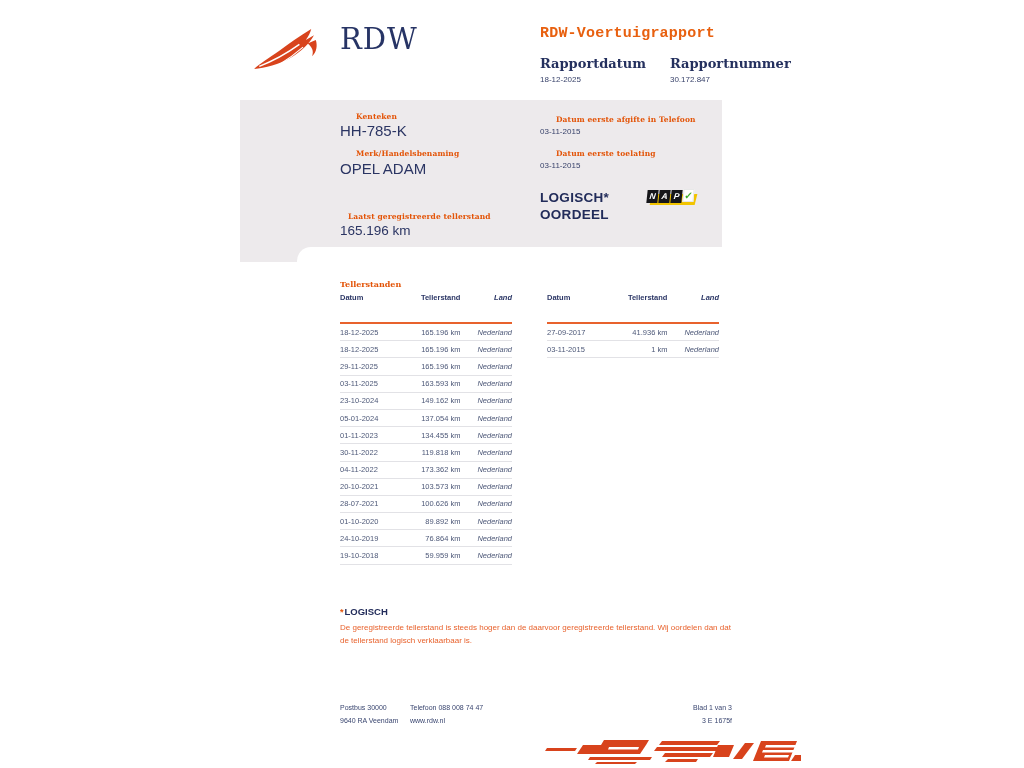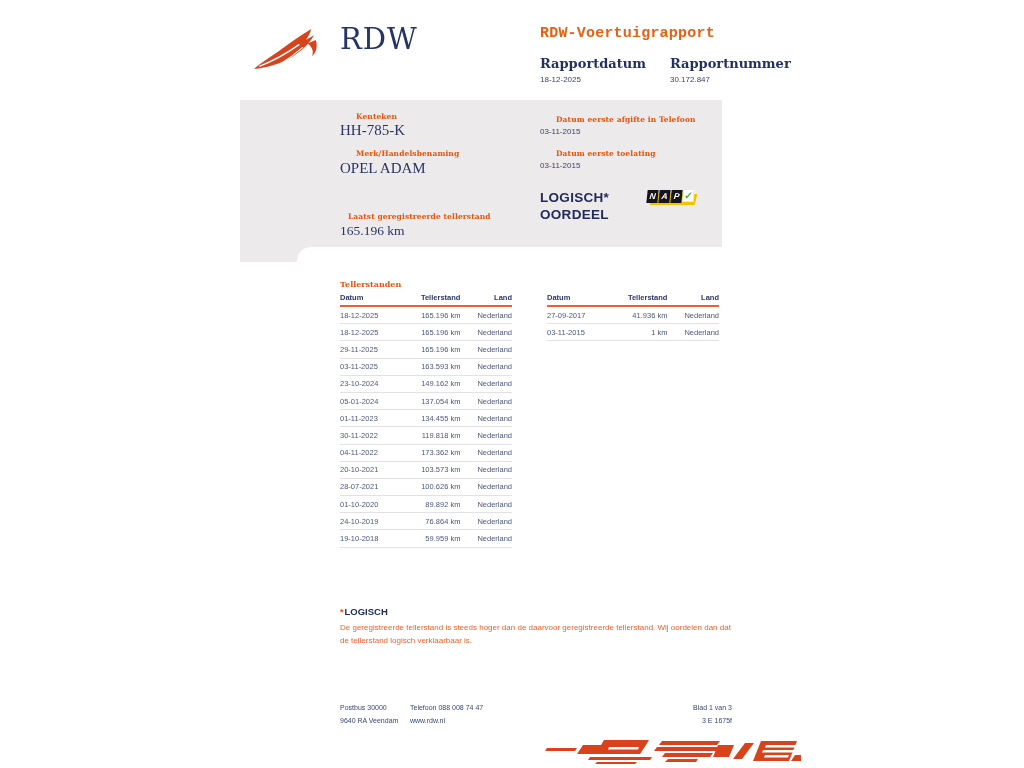--- a/index.html
+++ b/index.html
@@ -22,47 +22,47 @@
   .meta .lab{font-family:"DejaVu Serif",serif;font-weight:bold;font-size:13px;color:var(--navy);}
   .meta .val{font-size:8px;color:#39436b;margin-top:4px;}
 
   
   .band{position:absolute;left:240px;top:100px;width:482px;height:162px;background:var(--gray-band);}
   .card-step{position:absolute;left:297px;top:247px;width:503px;height:30px;background:#fff;
              border-top-left-radius:14px;}
 
   .lbl{position:absolute;font-family:"DejaVu Serif",serif;font-weight:bold;font-size:7.5px;
        color:var(--orange);letter-spacing:.1px;margin-left:16px;}
-  .bigval{position:absolute;font-family:Liberation Serif, serif;font-size:15px;color:#2b3563;text-align:center;}
+  .bigval{position:absolute;font-family:Liberation Sans, sans-serif;font-size:15px;color:#2b3563;text-align:center;}
   .smval{position:absolute;font-size:8px;color:#39436b;}
   .oordeel{position:absolute;left:540px;top:189px;font-size:13.5px;font-weight:bold;
            color:#222c5a;line-height:17px;letter-spacing:.3px;}
 
   
   .nap{position:absolute;left:647px;top:185px;width:52px;height:24px;}
   .nap-bar{position:absolute;left:4px;top:9px;width:45px;height:11px;background:var(--yellow);
            transform:skewX(-14deg);}
   .nap-tile{position:relative;display:inline-block;width:11px;height:13px;margin-right:1px;
             transform:skewX(-6deg);background:#16161a;color:#fff;font-size:8.5px;font-weight:bold;
             font-style:italic;text-align:center;line-height:13px;}
   .nap-tile.check{background:#fff;color:var(--green);font-style:normal;font-size:10px;
                   border:1px solid #e8e8e8;line-height:11px;}
 
   
   .tables-heading{position:absolute;left:340px;top:279px;font-family:"DejaVu Serif",serif;
                   font-weight:bold;font-size:8px;color:var(--orange);}
   .tbl{position:absolute;top:291px;width:172px;border-collapse:collapse;table-layout:fixed;}
   .tbl.left{left:340px;} .tbl.right{left:547px;}
   .tbl th{font-size:7.5px;font-weight:bold;color:#2c3766;text-align:right;
-          border-bottom:2px solid var(--rule-orange);padding:2px 0 3px;}
+          border-bottom:2px solid var(--rule-orange);padding:2px 0 20px;}
   .tbl th:first-child{text-align:left;}
   .tbl td{font-size:7.5px;color:var(--navy-soft);text-align:right;padding:3.6px 0;
           border-bottom:1px solid #e2e2e6;white-space:nowrap;}
   .tbl td:first-child{text-align:left;}
-  .c1{width:38%;} .c2{width:32%;} .c3{width:30%;}
+  .c1{width:38%;} .c2{width:32%;} .c3{width:30%;font-style:italic;}
 
   
   .expl-head{position:absolute;left:340px;top:606px;font-size:9.5px;font-weight:bold;color:#222c5a;}
   .expl-head .star{color:var(--orange);font-size:9px;margin-right:1px;}
   .expl-text{position:absolute;left:340px;top:621px;width:392px;font-size:8px;line-height:13px;
              color:var(--rule-orange);}
 
   
   .foot{position:absolute;font-size:7px;color:#3a4670;line-height:13px;}
   .foot.a{left:340px;top:701px;} .foot.b{left:410px;top:701px;}

